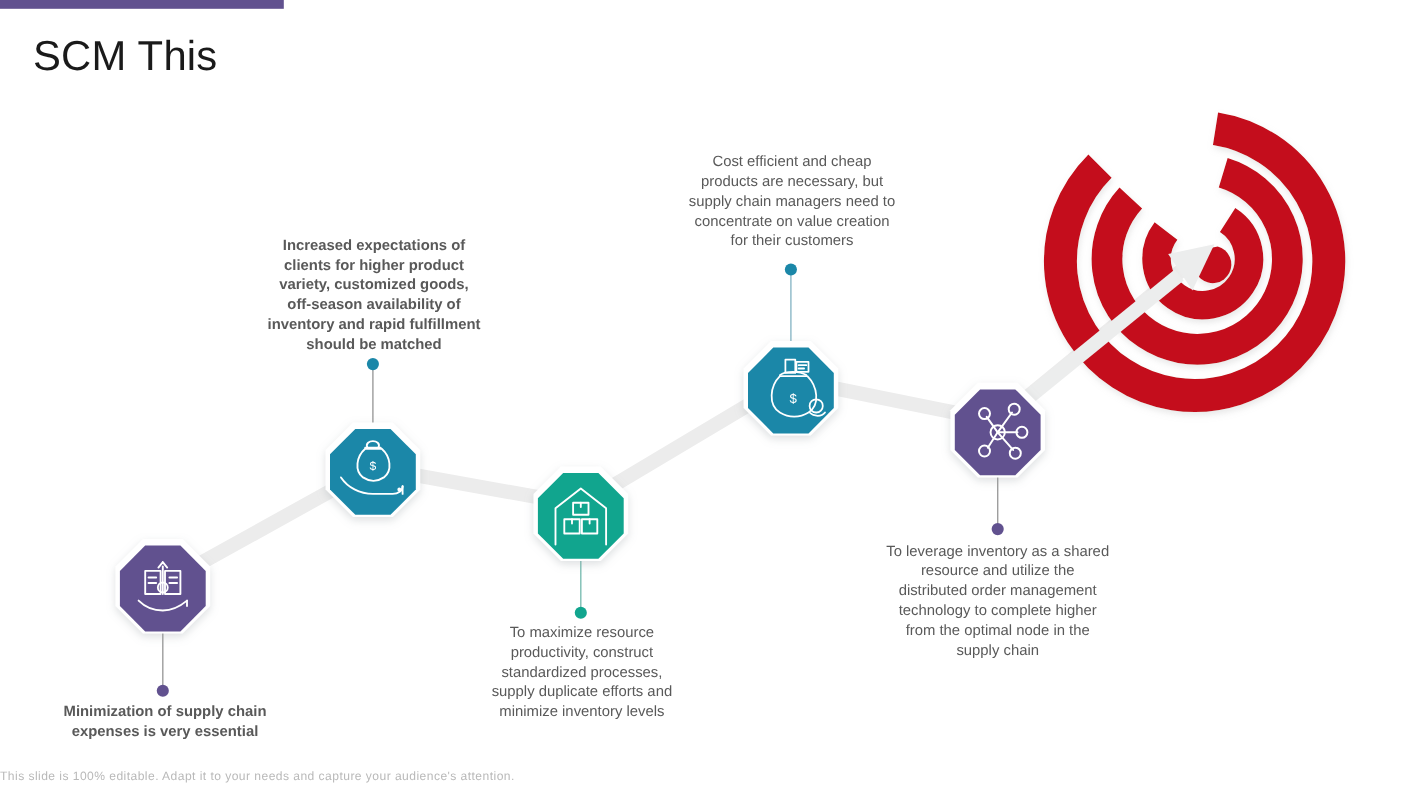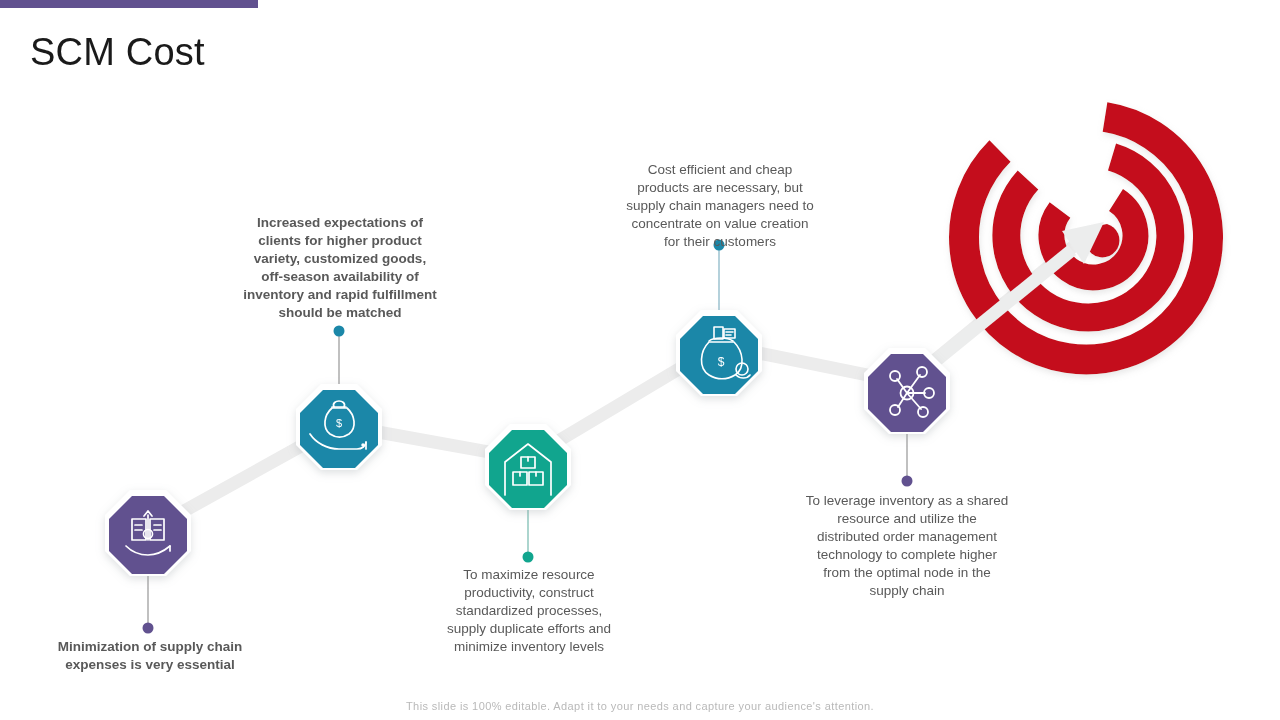--- a/index.html
+++ b/index.html
@@ -54,44 +54,43 @@
     text-align: center;
     font-size: 13.5px;
     line-height: 18px;
     color: #595959;
     font-family: "Liberation Sans", sans-serif;
   }
 
   #desc-1 { left: 45px;  top: 638px; width: 210px; font-weight: bold; }
   #desc-2 { left: 243px; top: 214px; width: 194px; font-weight: bold; }
   #desc-3 { left: 437px; top: 566px; width: 184px; }
-  #desc-4 { left: 623px; top: 161px; width: 194px; text-align: center; }
+  #desc-4 { left: 623px; top: 138px; width: 194px; text-align: center; }
   #desc-5 { left: 805px; top: 492px; width: 204px; }
 
   
   #footer-note {
     position: absolute;
     left: 0;
     top: 700px;
     width: 1280px;
-    text-align: center;
     font-size: 11px;
     color: #b9b9b9;
     letter-spacing: 0.4px;
     font-family: "Liberation Sans", sans-serif;
   }
 </style>
 </head>
 <body>
 
 <div id="slide">
 
   <div id="accent-bar"></div>
 
-  <div id="page-title">SCM Cost</div>
+  <div id="page-title">SCM This</div>
 
   <svg id="graphics" viewBox="0 0 1280 720">
     <defs>
       <filter id="octShadow" x="-60%" y="-60%" width="220%" height="220%">
         <feDropShadow dx="0" dy="3" stdDeviation="4" flood-color="#9aa0a6" flood-opacity="0.33"></feDropShadow>
       </filter>
       <filter id="softShadow" x="-30%" y="-30%" width="170%" height="170%">
         <feDropShadow dx="1" dy="3" stdDeviation="3" flood-color="#b0b0b0" flood-opacity="0.30"></feDropShadow>
       </filter>
     </defs>

